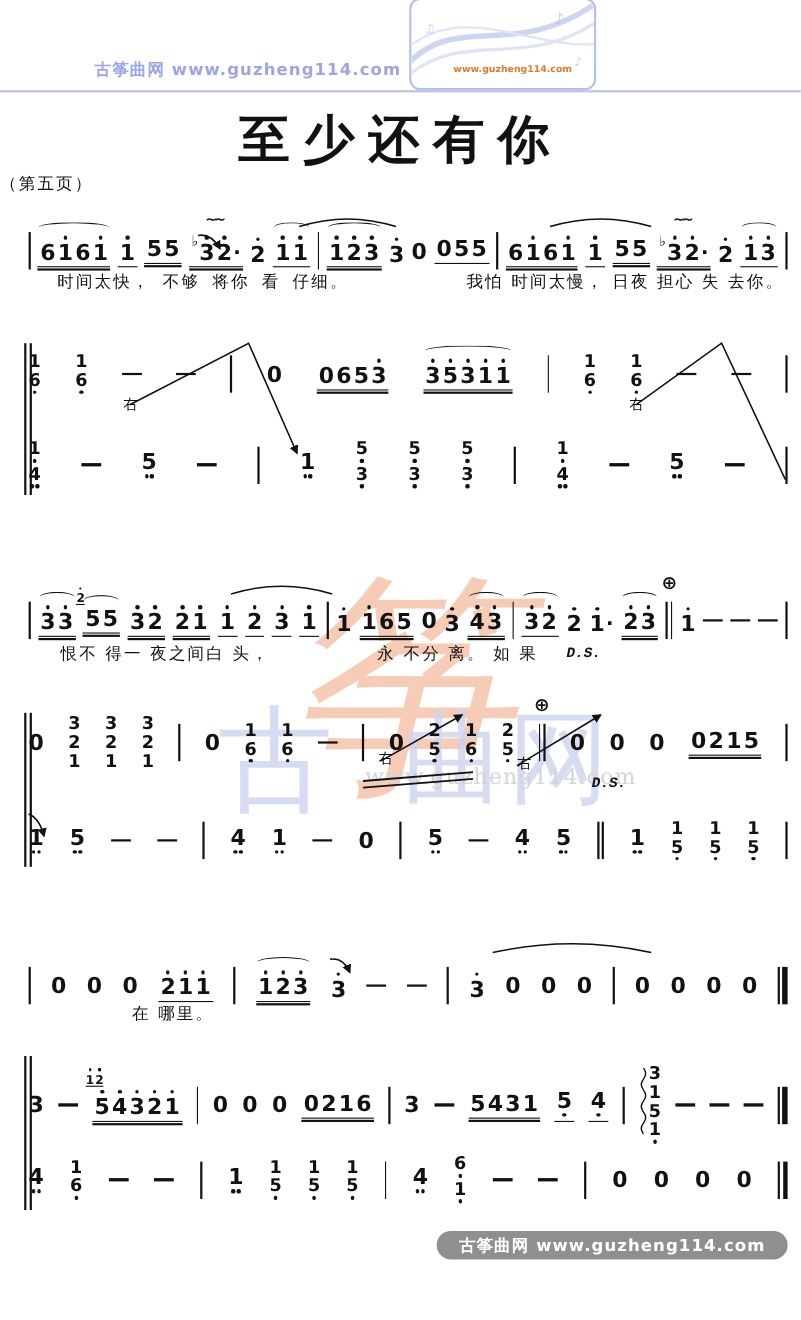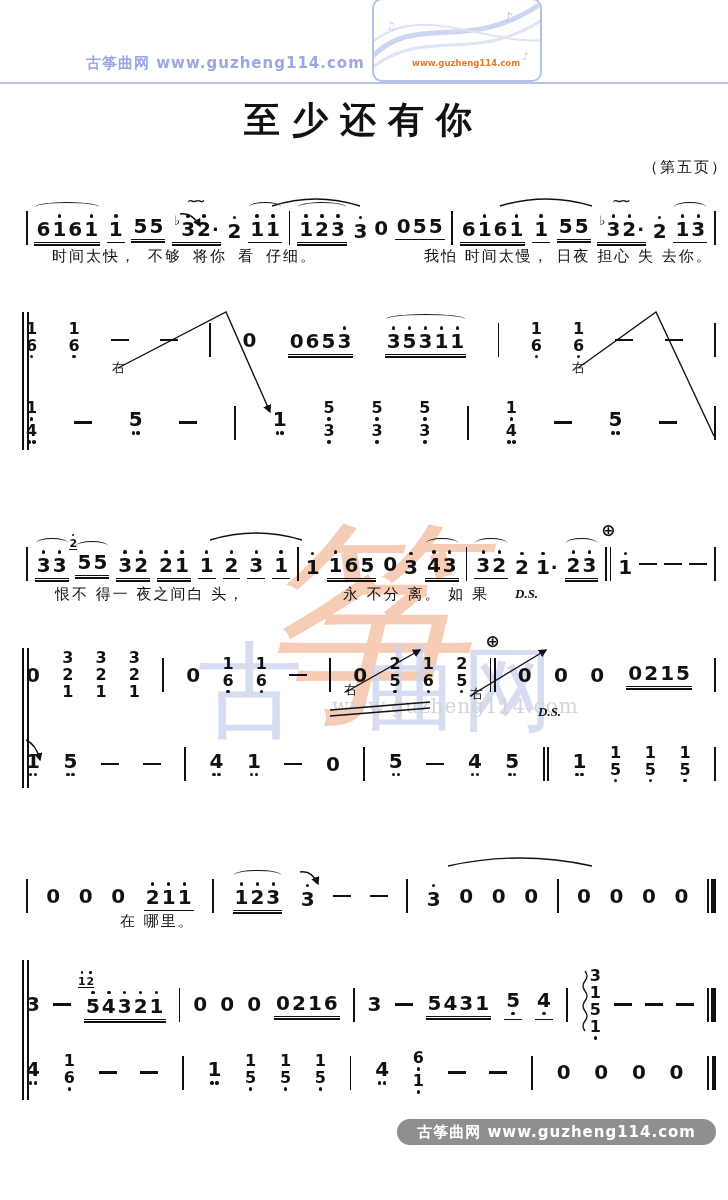--- a/index.html
+++ b/index.html
@@ -14,23 +14,23 @@
     border:2px solid #b6c1ea;border-radius:10px;overflow:hidden;cursor:pointer;}
   #logo-box svg{position:absolute;left:0;top:0;}
   .logo-line{position:absolute;left:0;top:22px;width:100%;text-align:center;line-height:34px;}
   .lg-b{color:#3a47c0;font-weight:bold;font-size:23px;}
   .lg-o{color:#e66a1e;font-weight:bold;font-size:34px;font-family:"DejaVu Serif",serif;
     position:relative;top:-5px;}
   .logo-url{position:absolute;left:0;top:58px;width:88%;text-align:right;font-size:8.5px;
     color:#e07a2c;font-weight:bold;}
 
   
-  #title{position:absolute;left:0;top:96px;width:100%;text-align:center;font-size:36px;
+  #title{position:absolute;left:0;top:96px;width:100%;text-align:center;font-size:47px;
     font-weight:bold;font-family:"DejaVu Serif",serif;letter-spacing:12px;}
-  #subtitle{position:absolute;left:0;top:158px;width:100%;text-align:right;font-size:15px;
+  #subtitle{position:absolute;left:0;top:158px;width:100%;text-align:left;font-size:15px;
     letter-spacing:2px;}
 
   
   #watermark span{position:absolute;z-index:1;font-family:"DejaVu Serif",serif;}
   .wm-lav{color:#ccd4f0;opacity:.8;}
   .wm-org{color:#f2a37c;opacity:.55;}
   .wm-url{color:#d4d4d4;font-size:20px;letter-spacing:1px;font-family:"DejaVu Sans",sans-serif;}
 
   
   #score{position:absolute;left:0;top:0;width:728px;height:1200px;z-index:2;}
@@ -62,21 +62,21 @@
   .coda{position:absolute;top:-27px;left:50%;transform:translateX(-50%);font-size:17px;
      font-weight:bold;}
   .arpwrap{display:inline-flex;align-items:center;gap:2px;}
   .bracket{position:absolute;left:22px;width:8px;z-index:2;}
   .bracket::before,.bracket::after{content:"";position:absolute;top:0;bottom:0;width:2.4px;background:#111;}
   .bracket::before{left:0;}
   .bracket::after{left:4.5px;}
 
   .lyric{position:absolute;z-index:2;font-size:15px;letter-spacing:2px;
      font-family:"DejaVu Serif",serif;white-space:nowrap;}
-  .flabel{position:absolute;z-index:3;font-size:13px;font-family:Liberation Serif, serif;}
+  .flabel{position:absolute;z-index:3;font-size:13px;font-family:Liberation Mono, monospace;}
   .flabel.ds{font-weight:bold;font-style:italic;font-size:13px;}
 
   #overlay{position:absolute;left:0;top:0;z-index:3;pointer-events:none;}
 
   
   #footer-pill{position:absolute;right:12px;top:1119px;height:26px;line-height:26px;
     padding:0 20px;border-radius:13px;background:#8f8f8f;color:#fff;font-size:15px;
     font-weight:bold;letter-spacing:1px;cursor:pointer;}
 </style>
 </head>

